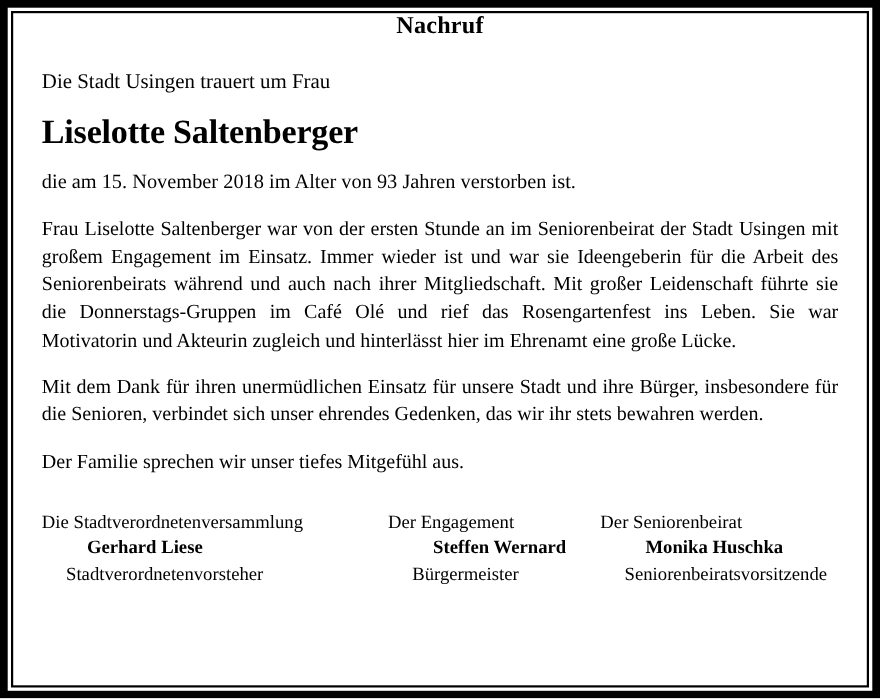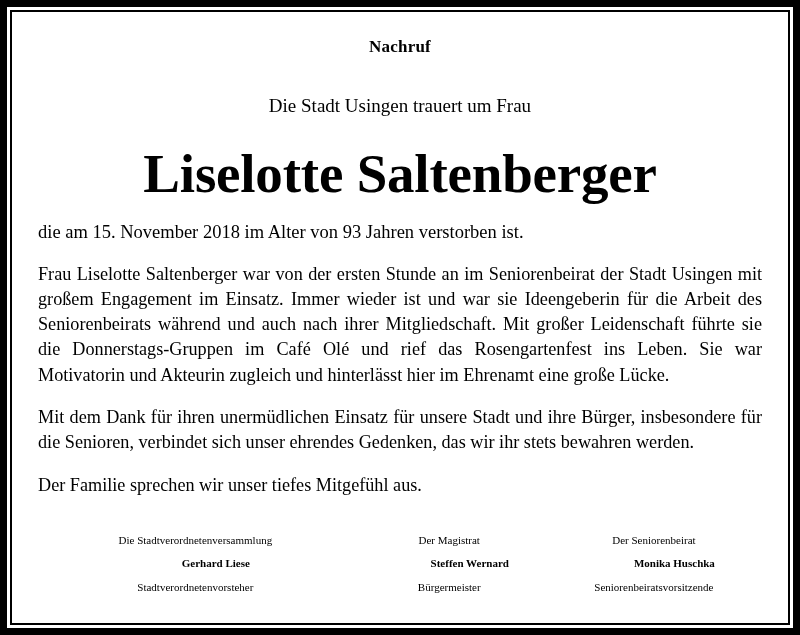--- a/index.html
+++ b/index.html
@@ -45,40 +45,38 @@
     width: 776px;
     height: 611px;
     box-sizing: border-box;
     padding: 0 26px;
   }
 
   
   .nachruf-heading {
     text-align: center;
     font-weight: bold;
-    font-size: 17px;
+    font-size: 22px;
     line-height: 1;
     letter-spacing: .2px;
-    margin-top: 26px;
   }
 
   .lead-line {
-    text-align: center;
+    text-align: left;
     font-size: 19px;
     line-height: 1;
-    margin-top: 41px;
+    margin-top: 31px;
   }
 
   .deceased-name {
-    text-align: center;
     font-weight: bold;
-    font-size: 55px;
+    font-size: 31px;
     line-height: 1;
     letter-spacing: -.2px;
-    margin-top: 31px;
+    margin-top: 20px;
     white-space: nowrap;
   }
 
   .death-line {
     text-align: left;
     font-size: 18.5px;
     line-height: 1;
     margin-top: 22px;
     white-space: nowrap;
   }
@@ -99,35 +97,34 @@
   .body-par:last-child {
     margin-bottom: 0;
   }
 
   
   .signatures {
     display: flex;
     margin-top: 31px;
   }
   .sig-col {
-    font-size: 11px;
+    font-size: 17px;
     line-height: 23.5px;
-    text-align: center;
   }
   .sig-col.col-1 { width: 326px; }
   .sig-col.col-2 { width: 200px; }
   .sig-col.col-3 { width: 224px; }
 
   .sig-body { display: block; }
   .sig-person {
     display: block;
     font-weight: bold;
     margin-left: 41px;
   }
-  .sig-role { display: block; }
+  .sig-role { display: block; margin-left: 22px; }
 </style>
 </head>
 <body>
 
 <div class="page">
 
   <div class="frame-outer"></div>
   <div class="frame-inner"></div>
 
   <div class="content">
@@ -148,21 +145,21 @@
 
     <div class="signatures">
 
       <div class="sig-col col-1">
         <span class="sig-body">Die Stadtverordnetenversammlung</span>
         <span class="sig-person">Gerhard Liese</span>
         <span class="sig-role">Stadtverordnetenvorsteher</span>
       </div>
 
       <div class="sig-col col-2">
-        <span class="sig-body">Der Magistrat</span>
+        <span class="sig-body">Der Engagement</span>
         <span class="sig-person">Steffen Wernard</span>
         <span class="sig-role">Bürgermeister</span>
       </div>
 
       <div class="sig-col col-3">
         <span class="sig-body">Der Seniorenbeirat</span>
         <span class="sig-person">Monika Huschka</span>
         <span class="sig-role">Seniorenbeiratsvorsitzende</span>
       </div>
 

